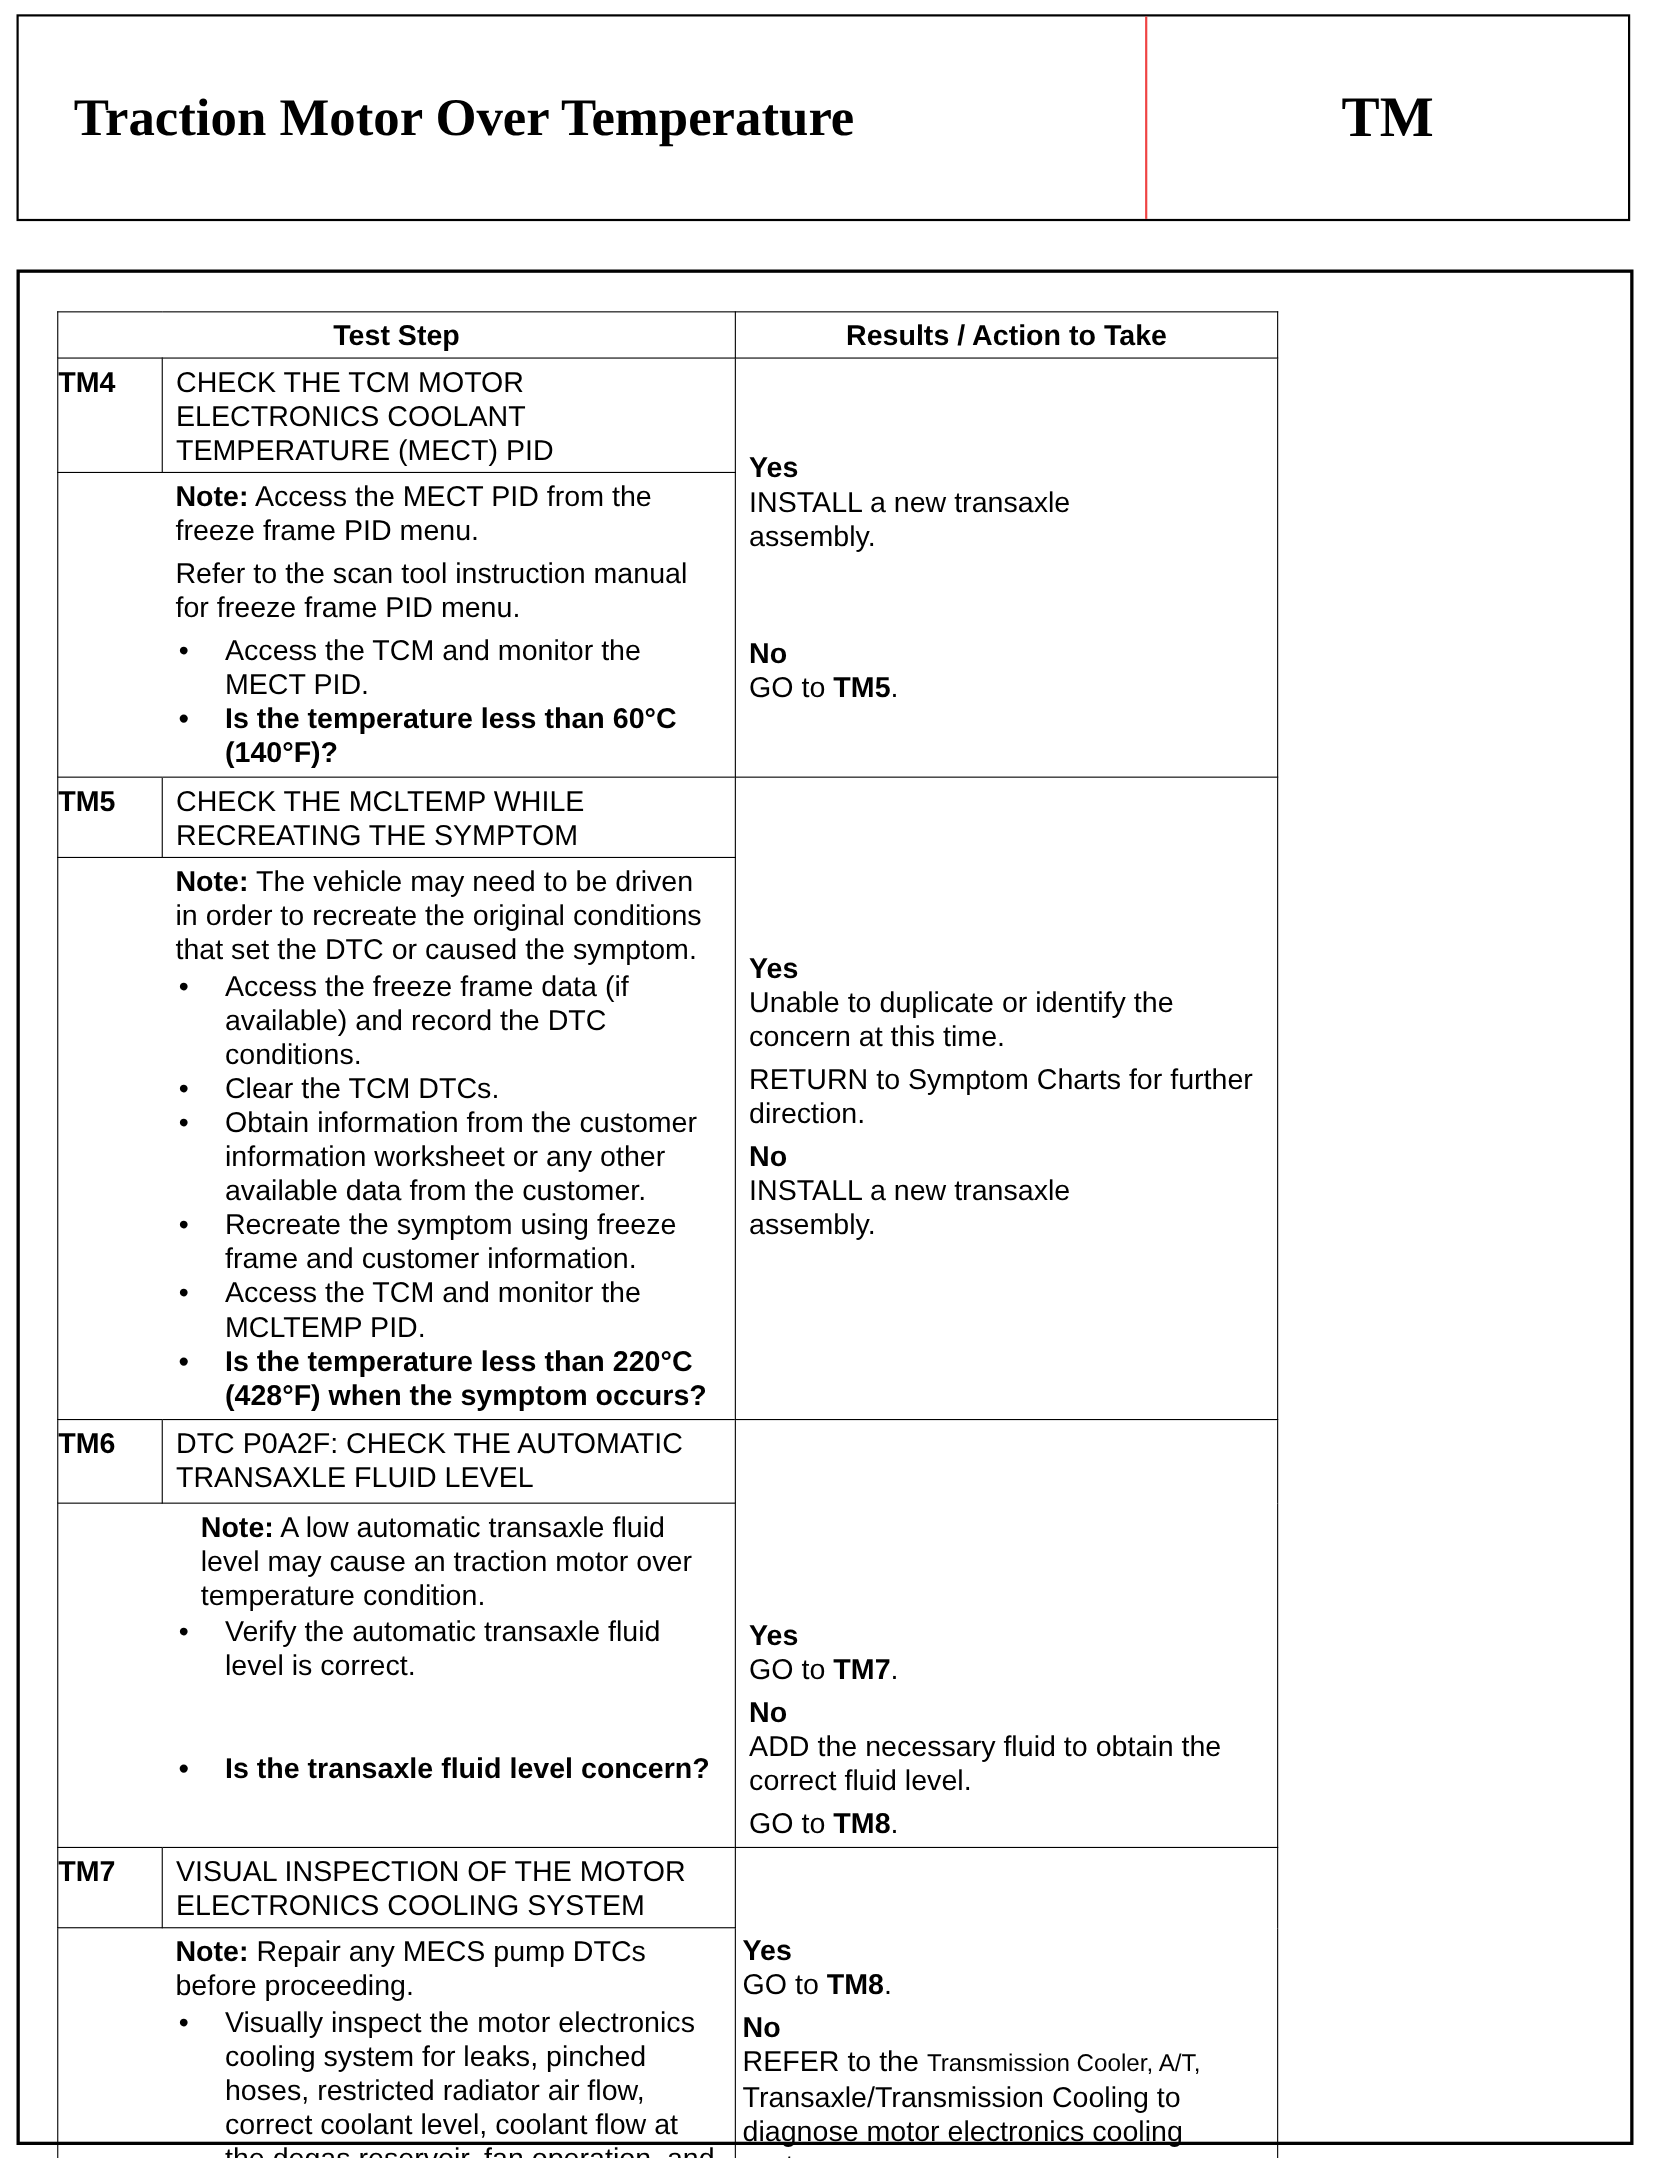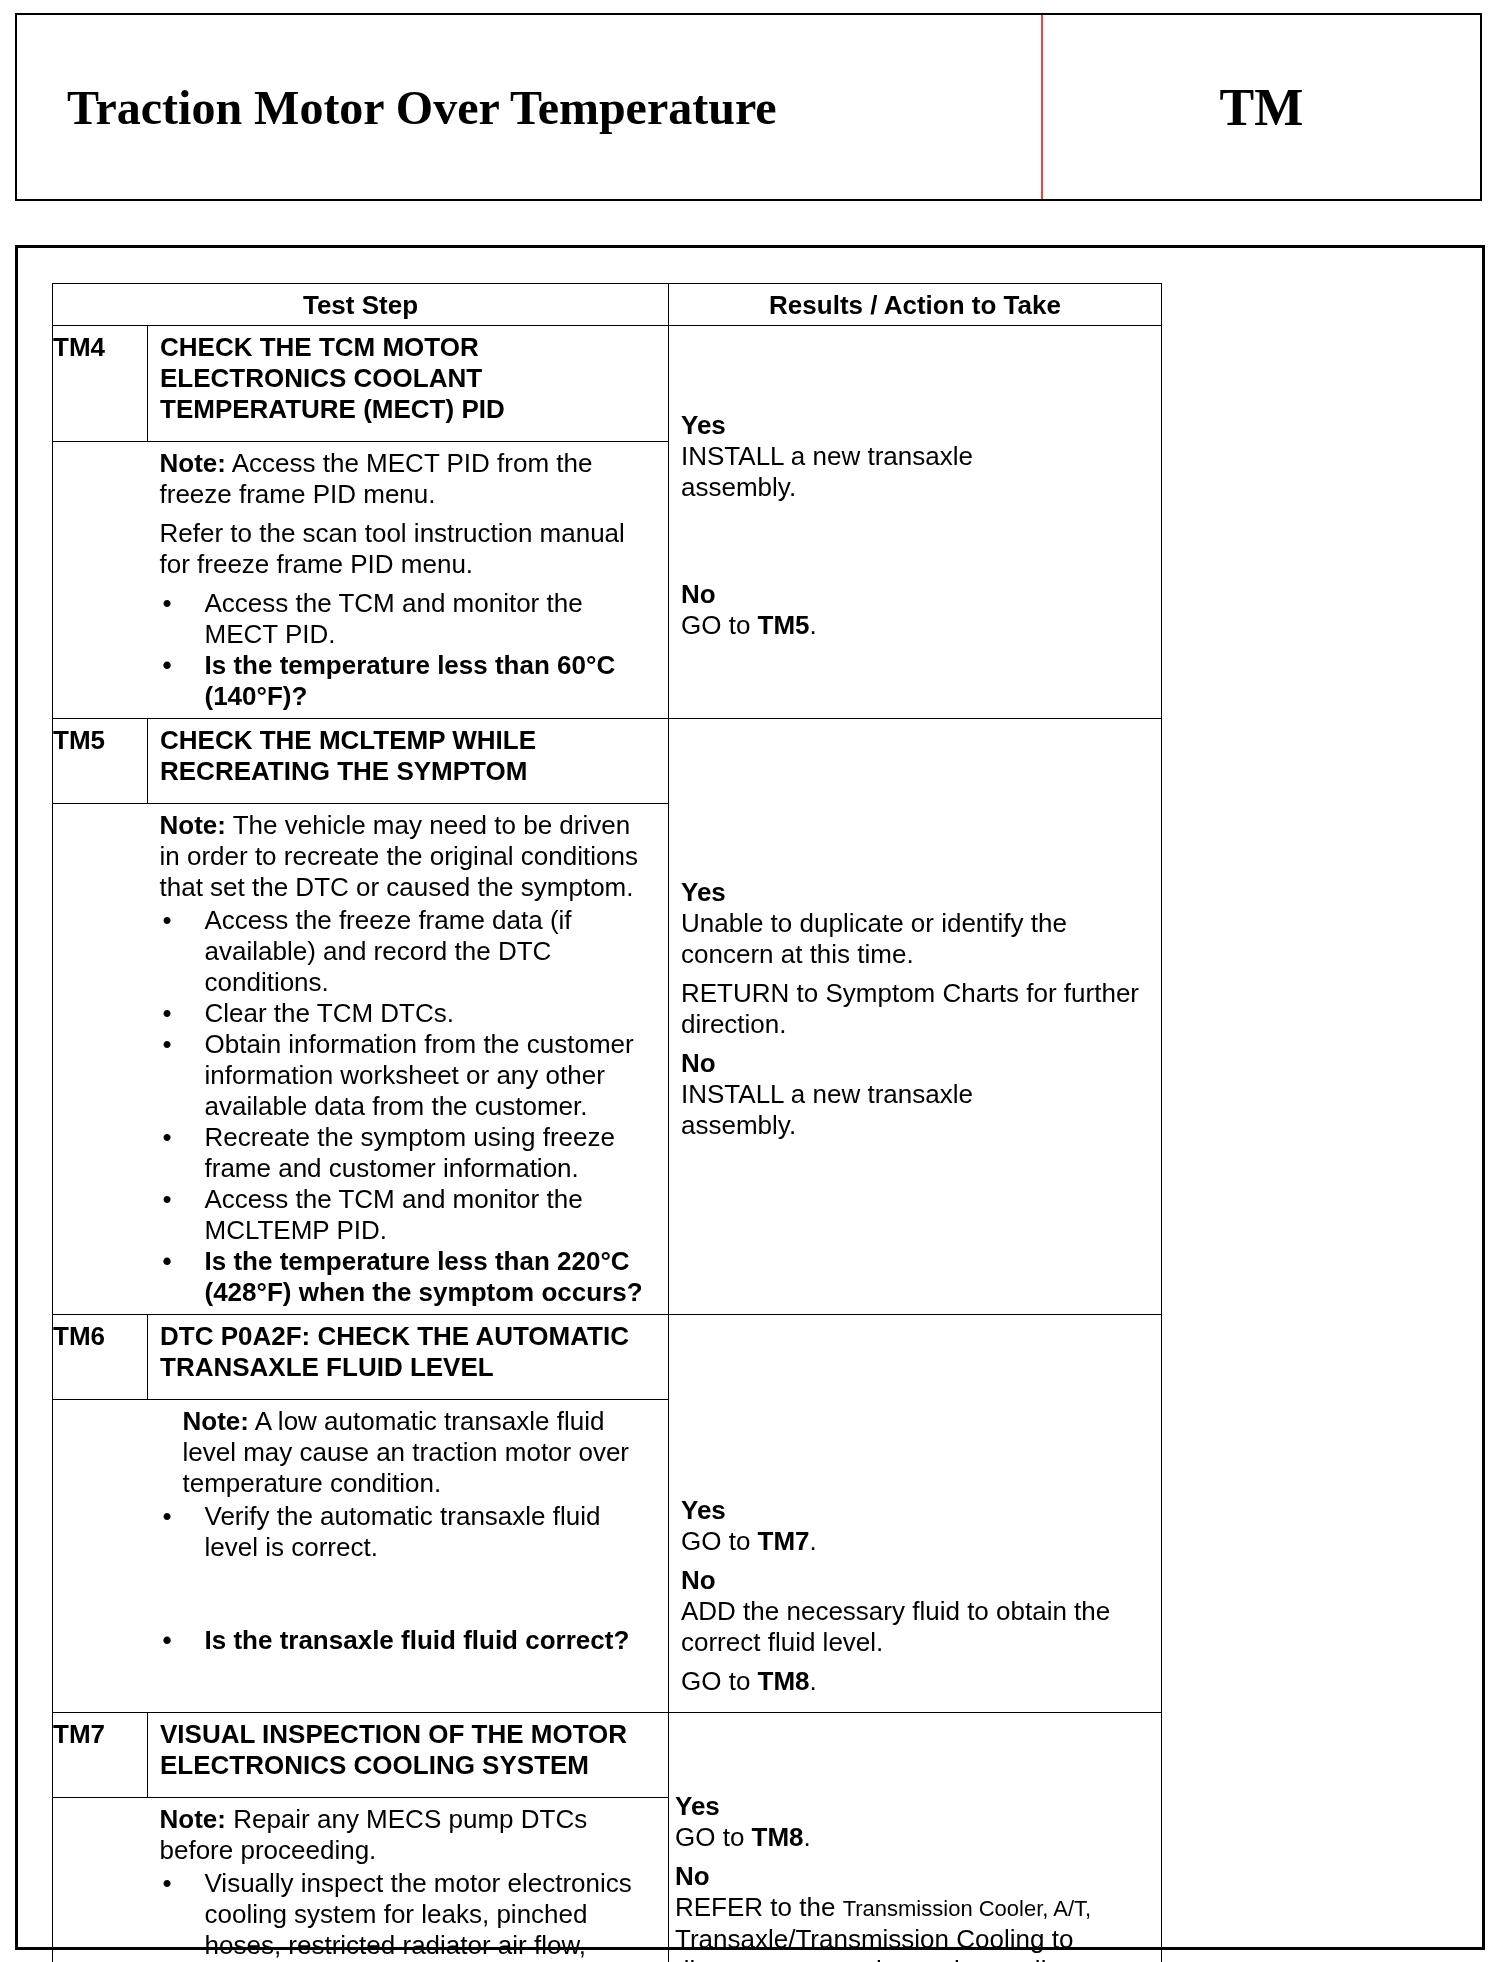--- a/index.html
+++ b/index.html
@@ -7,21 +7,21 @@
   .title-box { position:absolute; left:15px; top:13px; width:1467px; height:188px; border:2px solid #000; box-sizing:border-box; display:flex; }
   .title-left { flex:0 0 1026px; border-right:2px solid #ef4444; display:flex; align-items:center; padding-left:50px; box-sizing:border-box; }
   .title-left span { font-family:"Liberation Serif", serif; font-weight:bold; font-size:48px; letter-spacing:0px; }
   .title-right { flex:1; display:flex; align-items:center; justify-content:center; }
   .title-right span { font-family:"Liberation Serif", serif; font-weight:bold; font-size:52px; }
   .frame { position:absolute; left:15px; top:245px; width:1470px; height:1705px; border:3px solid #000; box-sizing:border-box; }
   table.steps { position:absolute; left:34px; top:35px; width:1110px; border-collapse:collapse; font-size:26px; line-height:31px; }
   table.steps td, table.steps th { border:1.5px solid #000; vertical-align:top; }
   th.hdr { font-weight:bold; font-size:26px; text-align:center; padding:6px 0 4px 0; }
   td.sid { width:82px; font-weight:bold; text-align:left; padding:6px 12px 4px 0; border-bottom:1.5px solid #000; }
-  td.stitle { font-weight:bold; padding:6px 10px 16px 12px; }
+  td.stitle { font-weight:normal; padding:6px 10px 4px 12px; }
   td.sbody { padding:6px 14px 6px 12px; border-top:1.5px solid #000; }
   td.sid-empty { border-top:none; }
   td.result { width:470px; padding:8px 10px 6px 12px; vertical-align:top; }
   .yn { font-weight:bold; display:block; }
   p { margin:0 0 8px 0; }
   ul { margin:0; padding:0 0 0 45px; list-style:none; }
   ul li { position:relative; margin:0; }
   ul li:before { content:"\2022"; position:absolute; left:-42px; top:0; }
   li.q { font-weight:bold; }
   .note-lbl { font-weight:bold; }
@@ -118,21 +118,21 @@
           <span style="display:block;"><span>GO to </span> <b class="tm">TM8</b><span>.</span></span>
         </div>
       </td>
     </tr>
     <tr>
       <td class="sid-empty" style="border-right:none;"></td>
       <td class="sbody" style="border-left:none; height:300px;">
         <p style="margin-bottom:2px;margin-left:23px;"><span class="note-lbl">Note:</span><span> A low automatic transaxle fluid level may cause an traction motor over temperature condition.</span></p>
         <ul>
           <li>Verify the automatic transaxle fluid level is correct.</li>
-          <li class="q" style="margin-top:62px;">Is the transaxle fluid fluid correct?</li>
+          <li class="q" style="margin-top:62px;">Is the transaxle fluid level concern?</li>
         </ul>
       </td>
     </tr>
 
     <tr>
       <td class="sid">TM7</td>
       <td class="stitle">VISUAL INSPECTION OF THE MOTOR ELECTRONICS COOLING SYSTEM</td>
       <td class="result" rowspan="2" style="padding-left:6px;">
         <div style="padding-top:70px;">
           <span class="yn">Yes</span>

